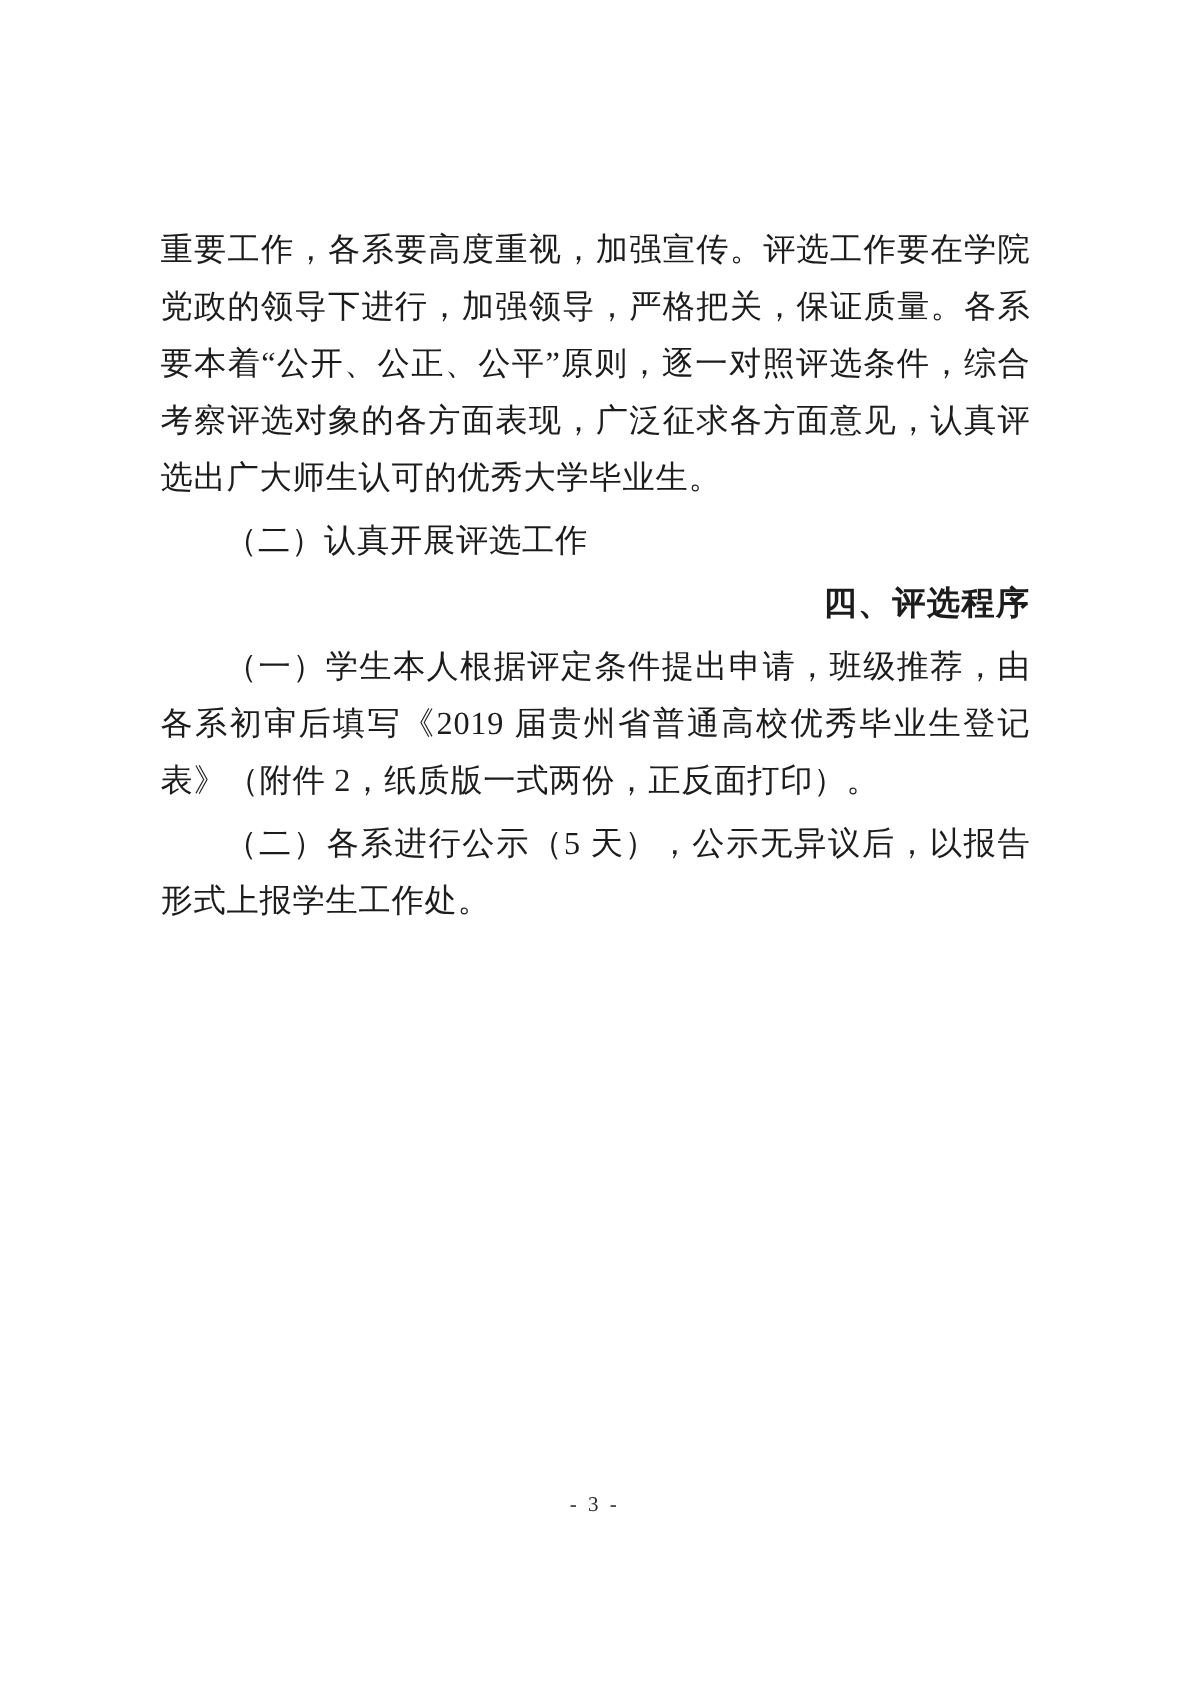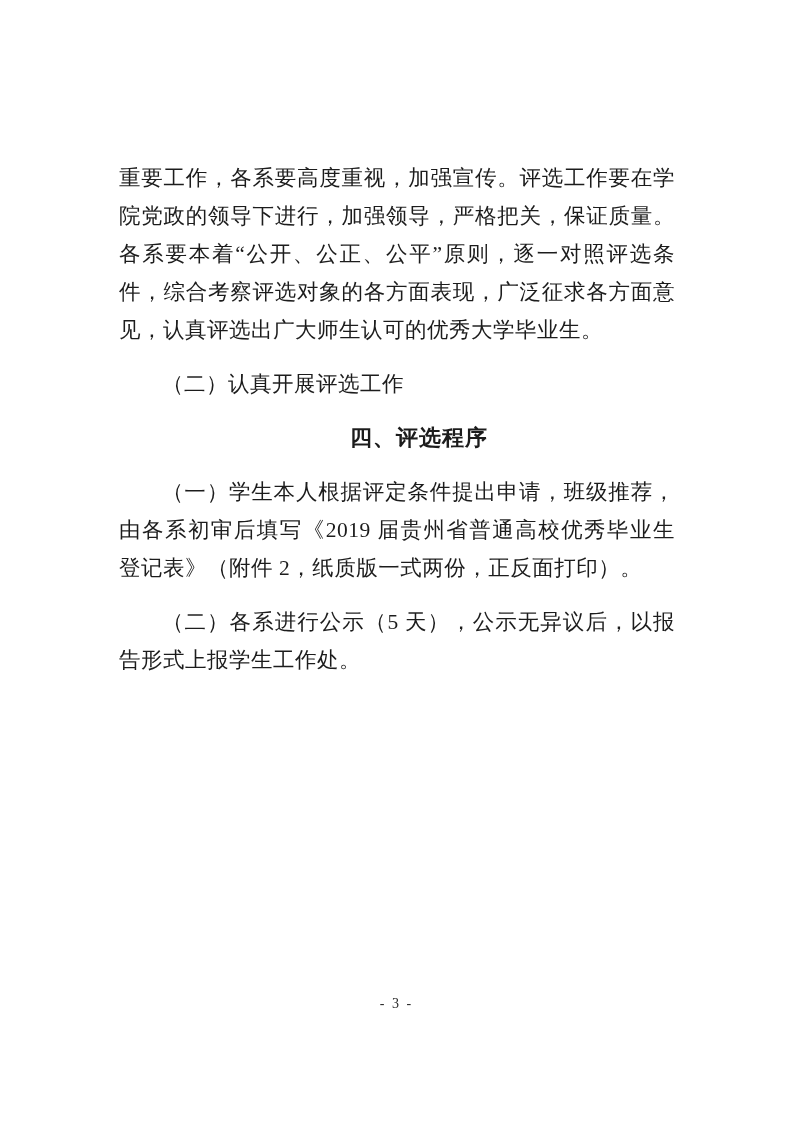--- a/index.html
+++ b/index.html
@@ -17,35 +17,35 @@
     font-family: "Liberation Serif", "DejaVu Serif", serif;
     color: #1c1c1c;
   }
   .content {
     position: absolute;
     top: 143px;
     left: 103px;
     width: 588px;
   }
   .para {
-    margin: 16px;
+    margin: 4px;
     font-size: 21.5px;
     line-height: 38px;
     text-align: justify;
     text-justify: inter-ideograph;
     letter-spacing: 0.5px;
   }
   .indent {
     text-indent: 2em;
   }
   .section-heading {
     font-family: "Liberation Sans", "DejaVu Sans", sans-serif;
     font-weight: bold;
     font-size: 22px;
-    text-align: center;
+    text-align: right;
     letter-spacing: 1px;
   }
   .page-number {
     position: absolute;
     top: 994px;
     left: 0;
     width: 100%;
     text-align: center;
     font-size: 14px;
     line-height: 20px;

